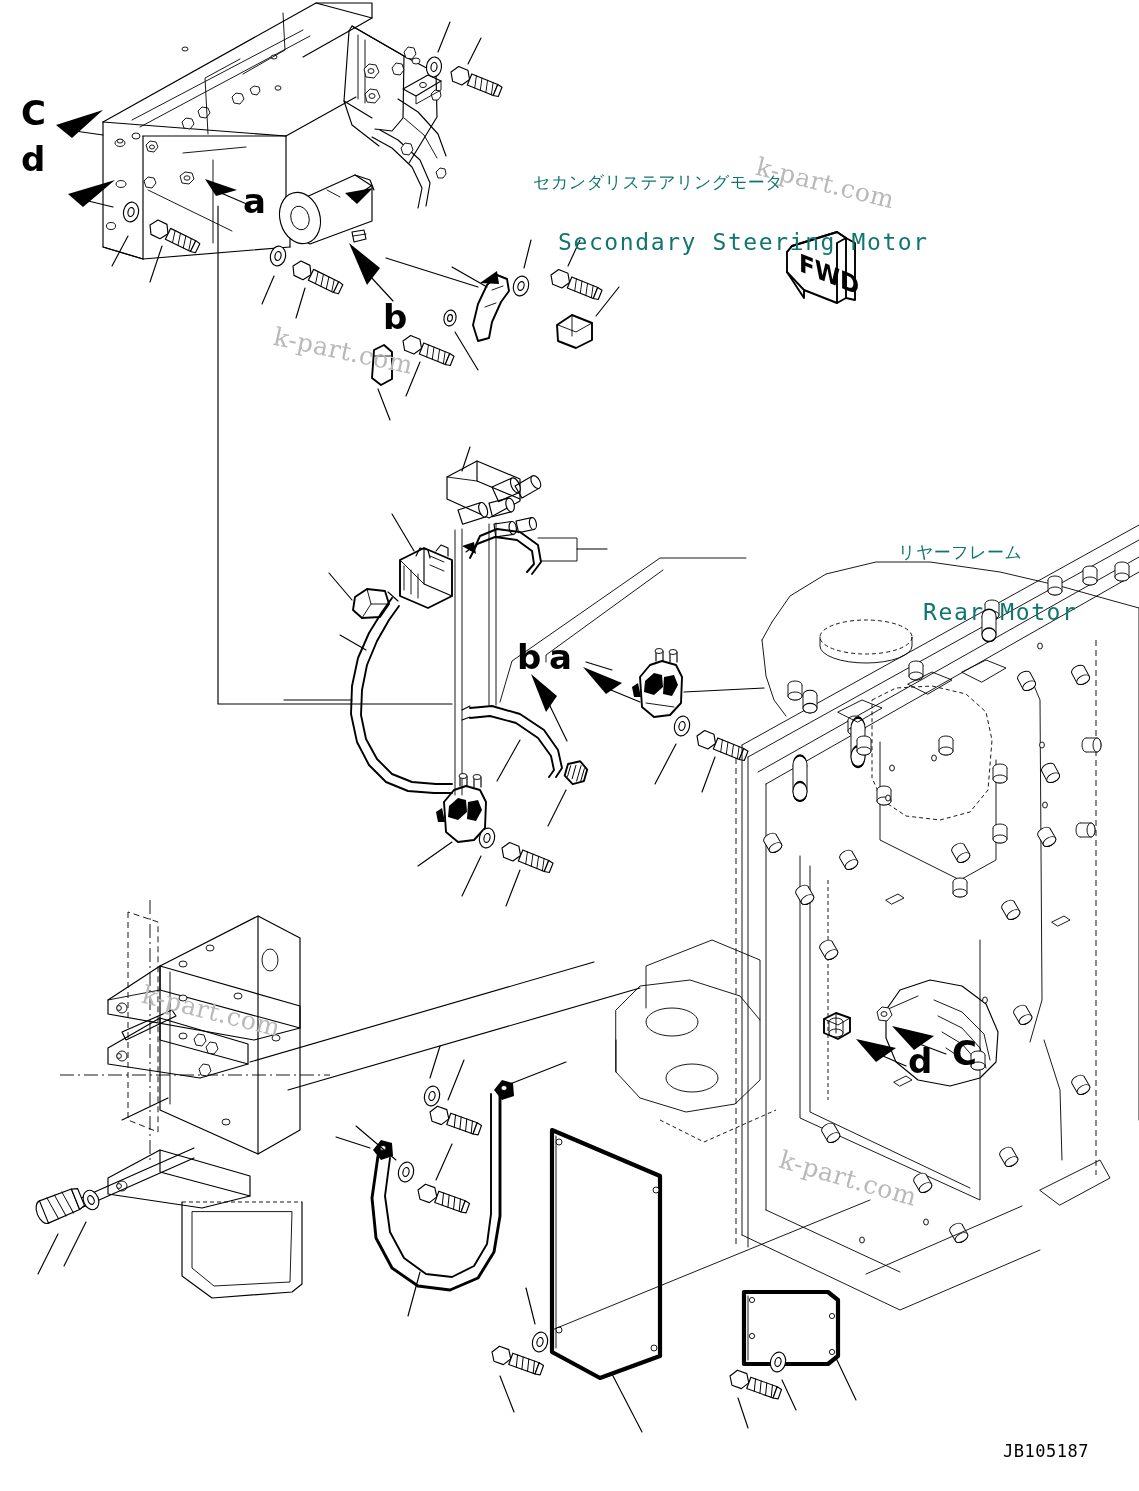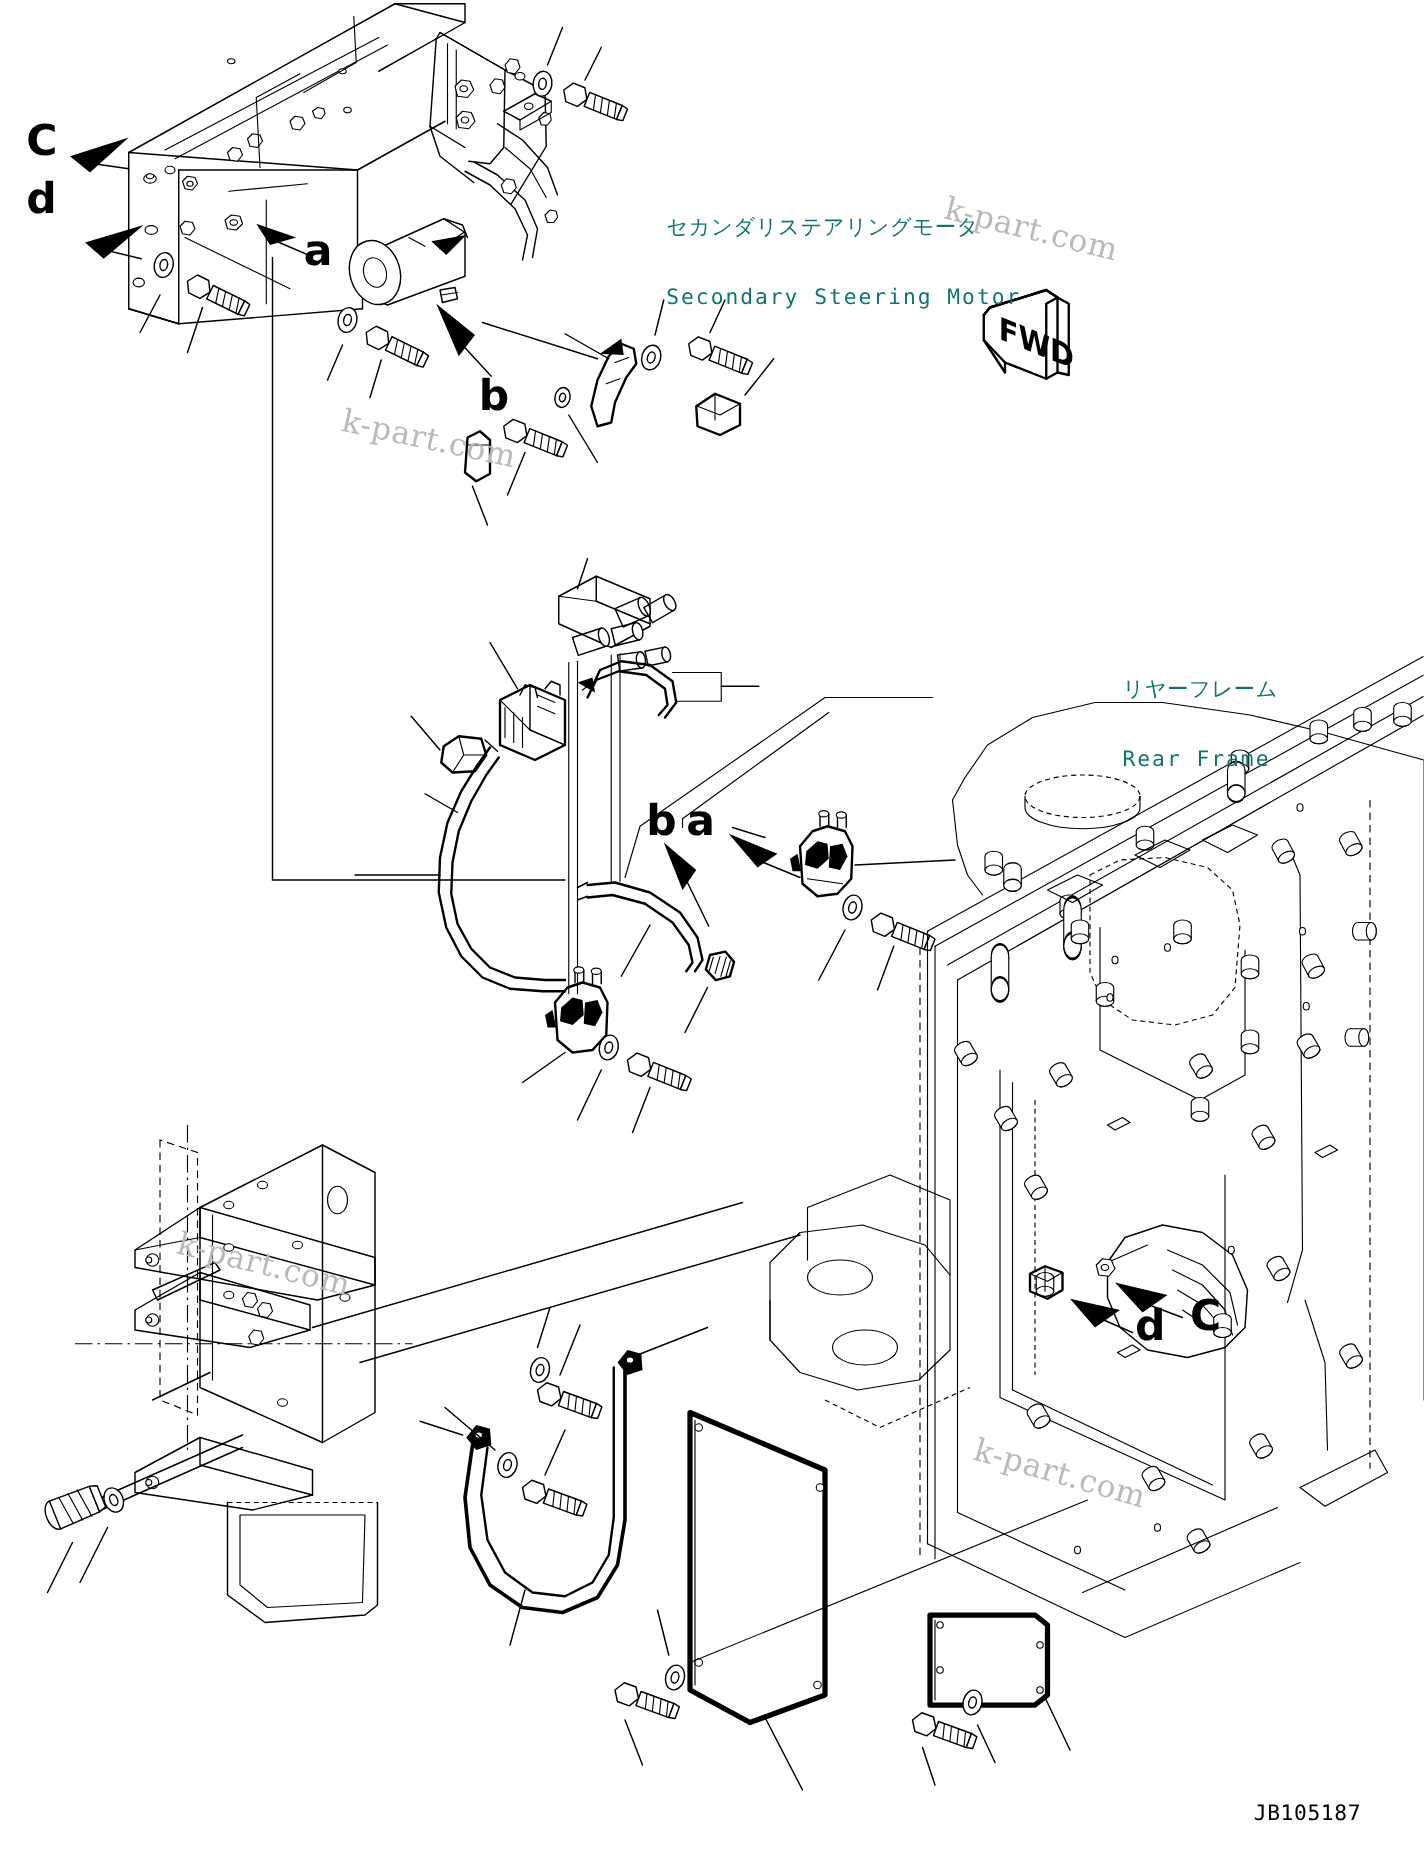--- a/index.html
+++ b/index.html
@@ -39,22 +39,23 @@
     white-space: pre;
     line-height: 1;
   }
   .jp {
     font-family: "DejaVu Sans", sans-serif;
     font-size: 17px;
     letter-spacing: 0.5px;
   }
   .en {
     font-family: "DejaVu Sans Mono", monospace;
-    font-size: 17px;
+    font-size: 23px;
     letter-spacing: 1.6px;
+    margin-left: 25px;
   }
   .wm {
     position: absolute;
     color: #b9b9b9;
     font-family: "DejaVu Serif", serif;
     font-size: 25px;
     white-space: pre;
     letter-spacing: 0.5px;
   }
   .pnum {
@@ -779,21 +780,21 @@
 
   </svg>
 
   <div class="lbl" style="left:533px; top:136px;">
     <div class="jp">セカンダリステアリングモータ</div>
     <div class="en">Secondary Steering Motor</div>
   </div>
 
   <div class="lbl" style="left:898px; top:506px;">
     <div class="jp">リヤーフレーム</div>
-    <div class="en">Rear Frame</div>
+    <div class="en">Rear Motor</div>
   </div>
 
   <div class="cal" style="left:21px; top:96px; font-size:34px;">C</div>
   <div class="cal" style="left:21px; top:142px; font-size:34px;">d</div>
   <div class="cal" style="left:243px; top:184px; font-size:34px;">a</div>
   <div class="cal" style="left:383px; top:300px; font-size:34px;">b</div>
   <div class="cal" style="left:517px; top:640px; font-size:34px;">b</div>
   <div class="cal" style="left:549px; top:640px; font-size:34px;">a</div>
   <div class="cal" style="left:908px; top:1044px; font-size:34px;">d</div>
   <div class="cal" style="left:952px; top:1036px; font-size:34px;">C</div>

